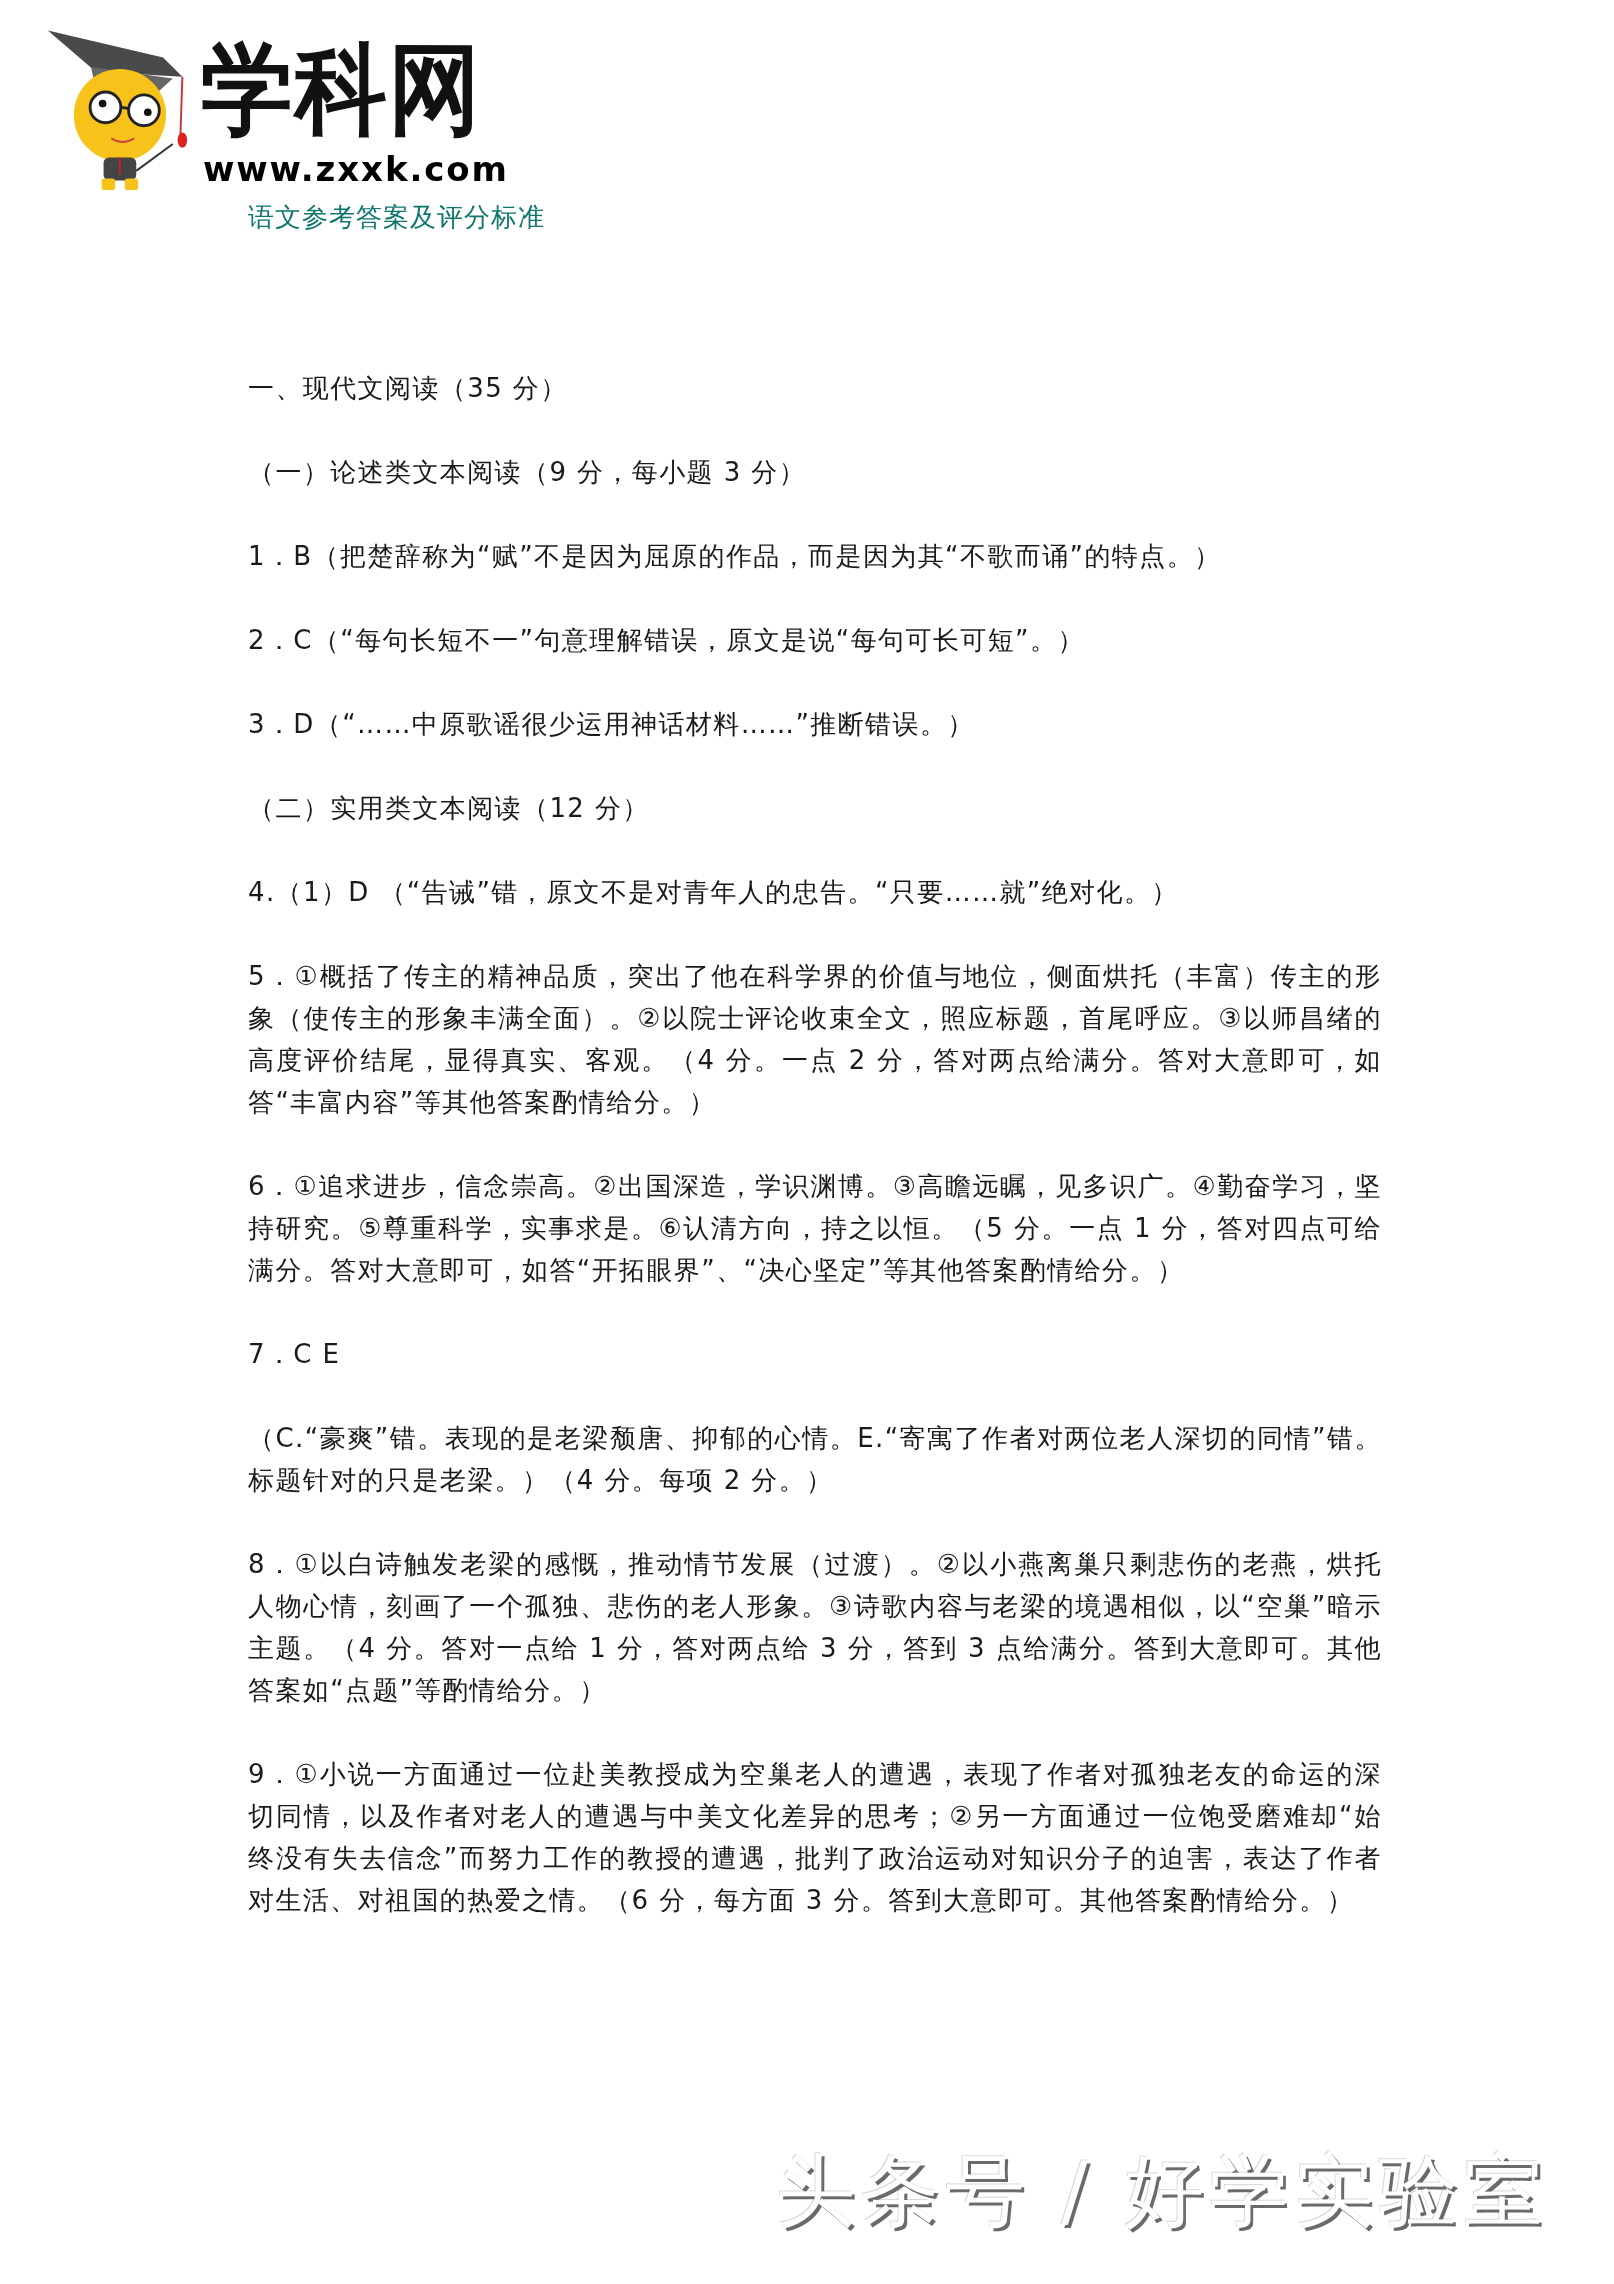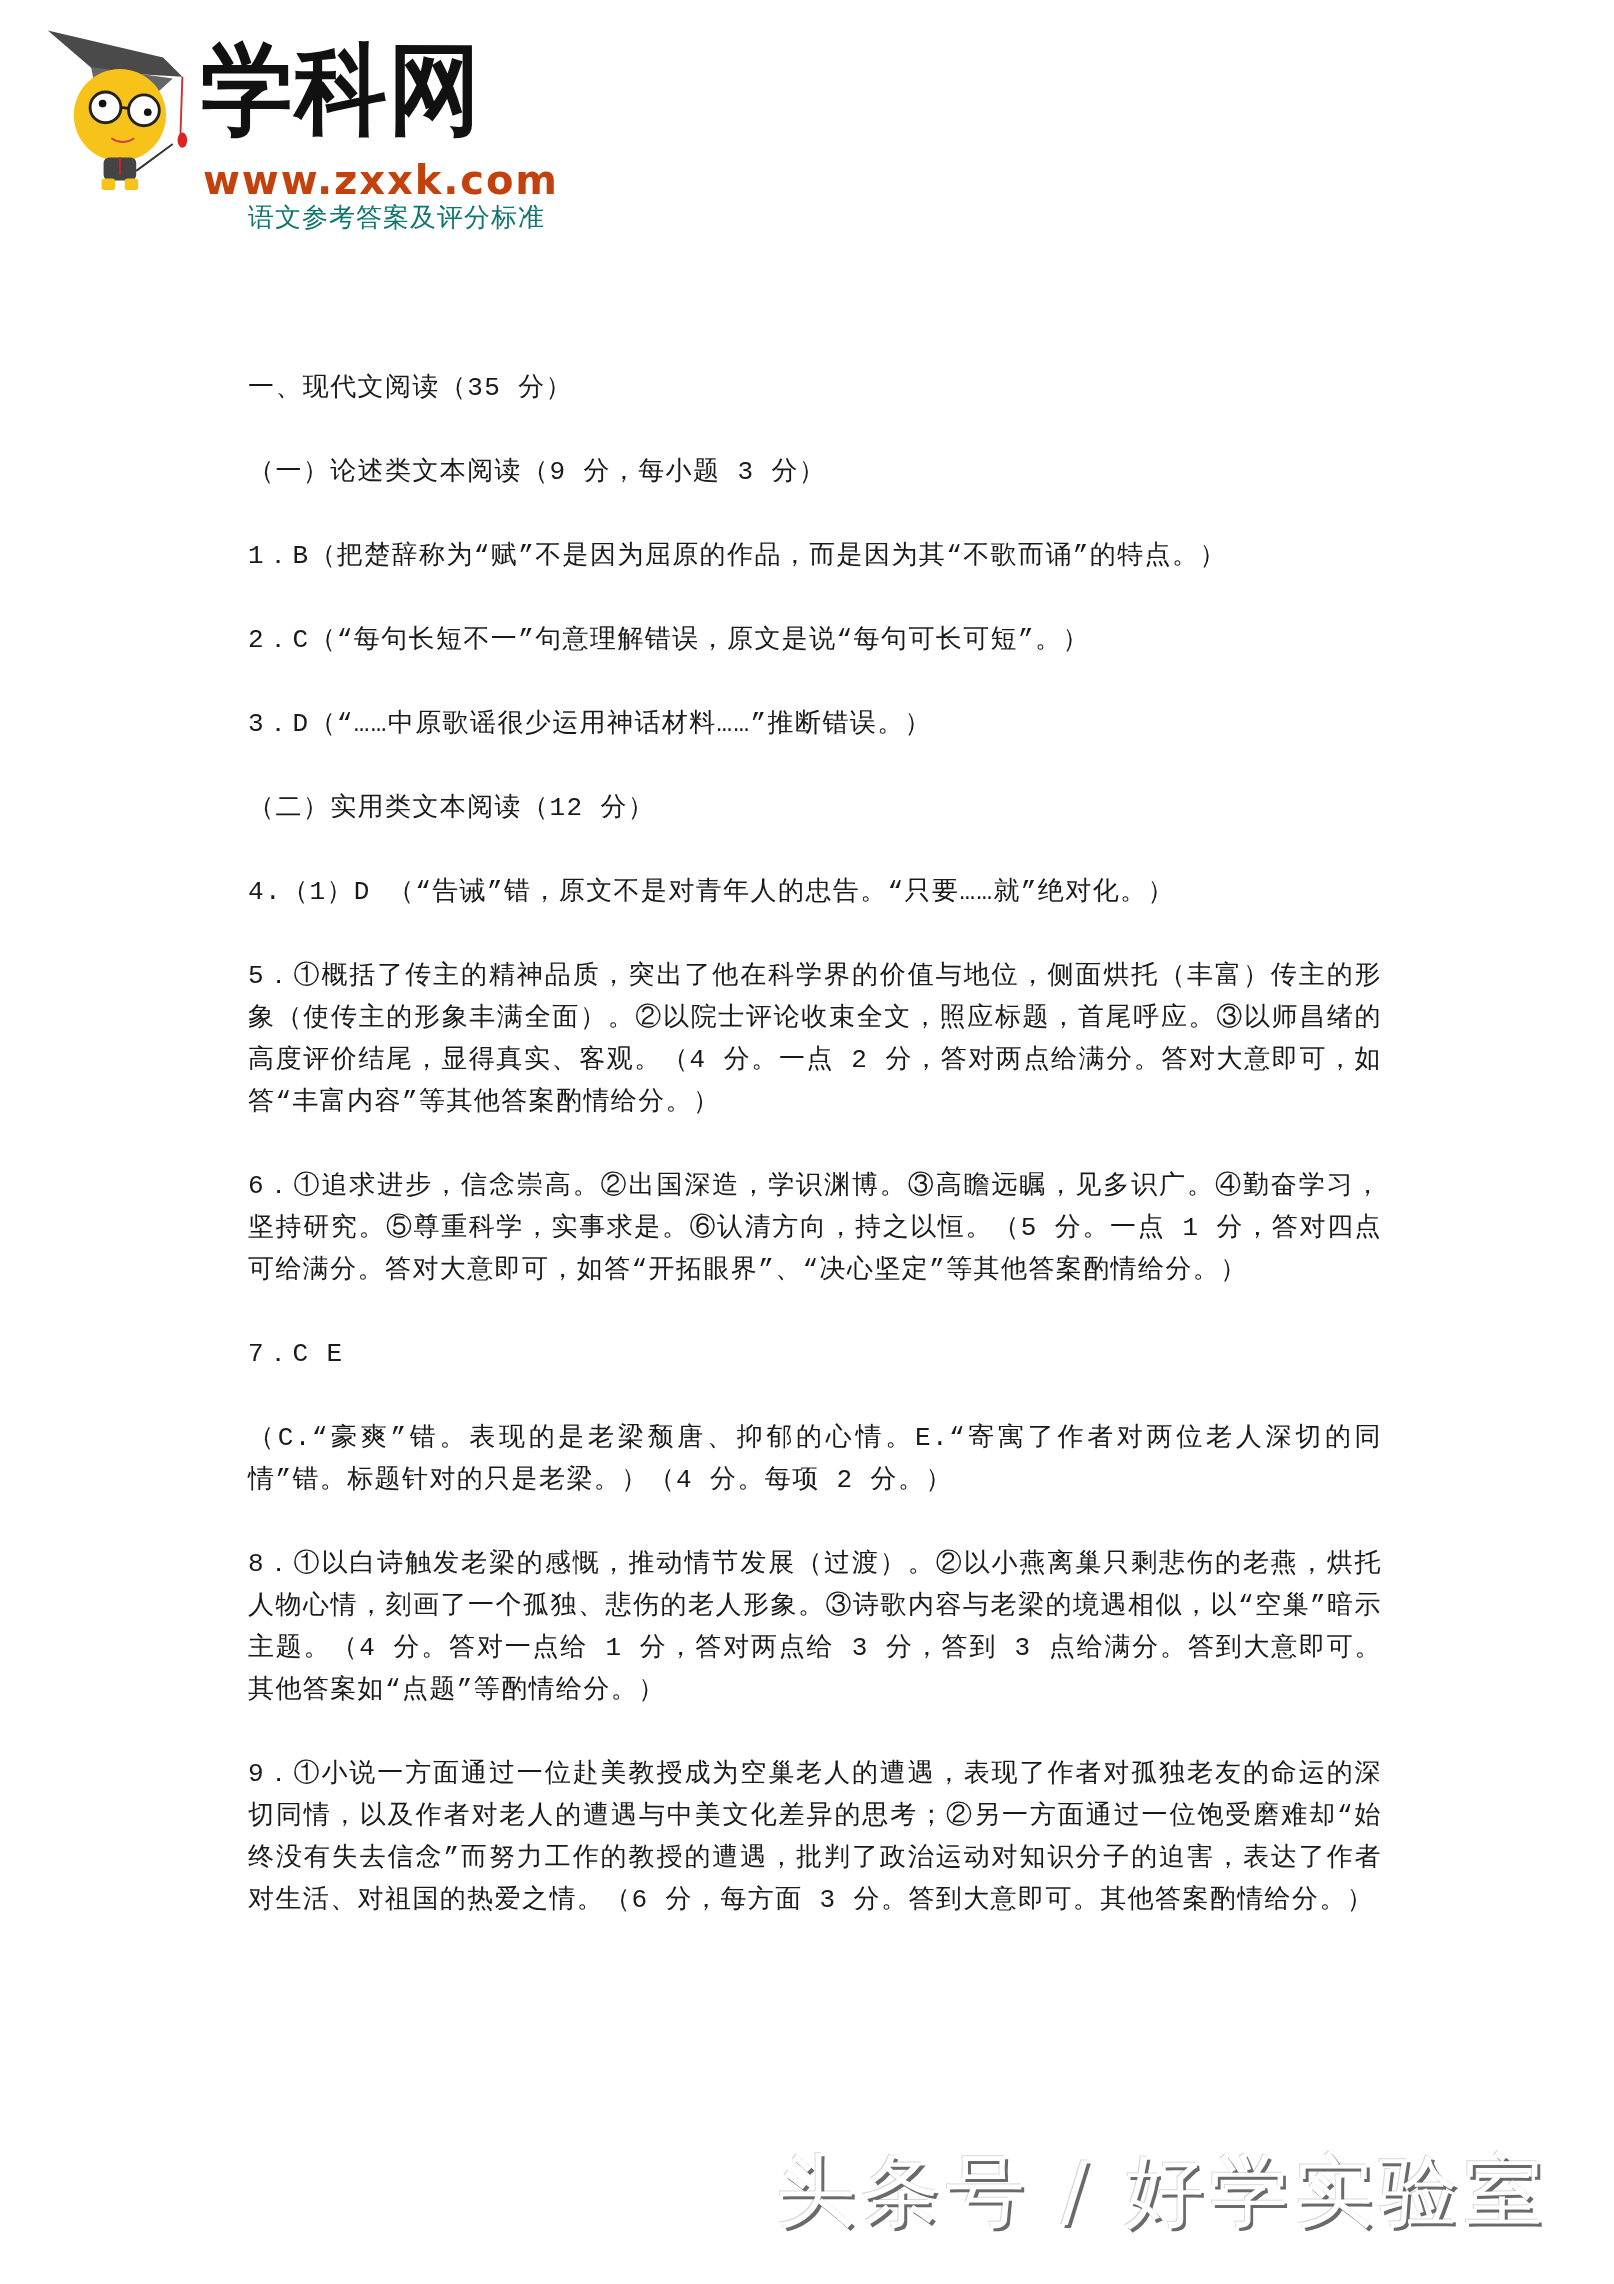--- a/index.html
+++ b/index.html
@@ -12,32 +12,31 @@
     .mascot { position: absolute; left: 0; top: 0; width: 159px; height: 173px; }
     .brand-name {
       position: absolute; left: 163px; top: 21px;
       font-family: "DejaVu Sans", sans-serif; font-weight: bold;
       font-size: 100px; letter-spacing: 1.9px; line-height: 1; color: #111;
       transform: scaleX(0.92); transform-origin: left top;
     }
     .brand-url {
       position: absolute; left: 165px; top: 133px;
       font-family: "DejaVu Sans", sans-serif; font-weight: bold;
-      font-size: 40px; letter-spacing: 1.9px; color: #c2410c; line-height: 1; margin-top: 8px;
+      font-size: 34px; letter-spacing: 1.9px; color: #000000; line-height: 1;
     }
     .doc-title {
       position: absolute; left: 248px; top: 200px;
       font-family: Liberation Sans, sans-serif; font-size: 26px; color: #0f766e;
       letter-spacing: 1px;
     }
     .content { position: absolute; left: 248px; top: 367px; width: 1134px; }
     .line {
       font-size: 26px; line-height: 42px; margin: 0; letter-spacing: 1.4px;
       text-align: justify;
-      font-family: Liberation Mono, monospace;
     }
     .block { margin: 16px 0 42px 0; }
     .heading { margin: 0 0 42px 0; }
     .sub { padding-left: 0; }
     .watermark {
       position: absolute; left: 776px; top: 2152px;
       font-family: "DejaVu Sans", sans-serif; font-size: 79px; color: #ffffff;
       letter-spacing: 5.8px;
       text-shadow: 2.9px 2.9px 0 #6a6a6a, -1px -1px 0 #d8d8d8;
       line-height: 1;

